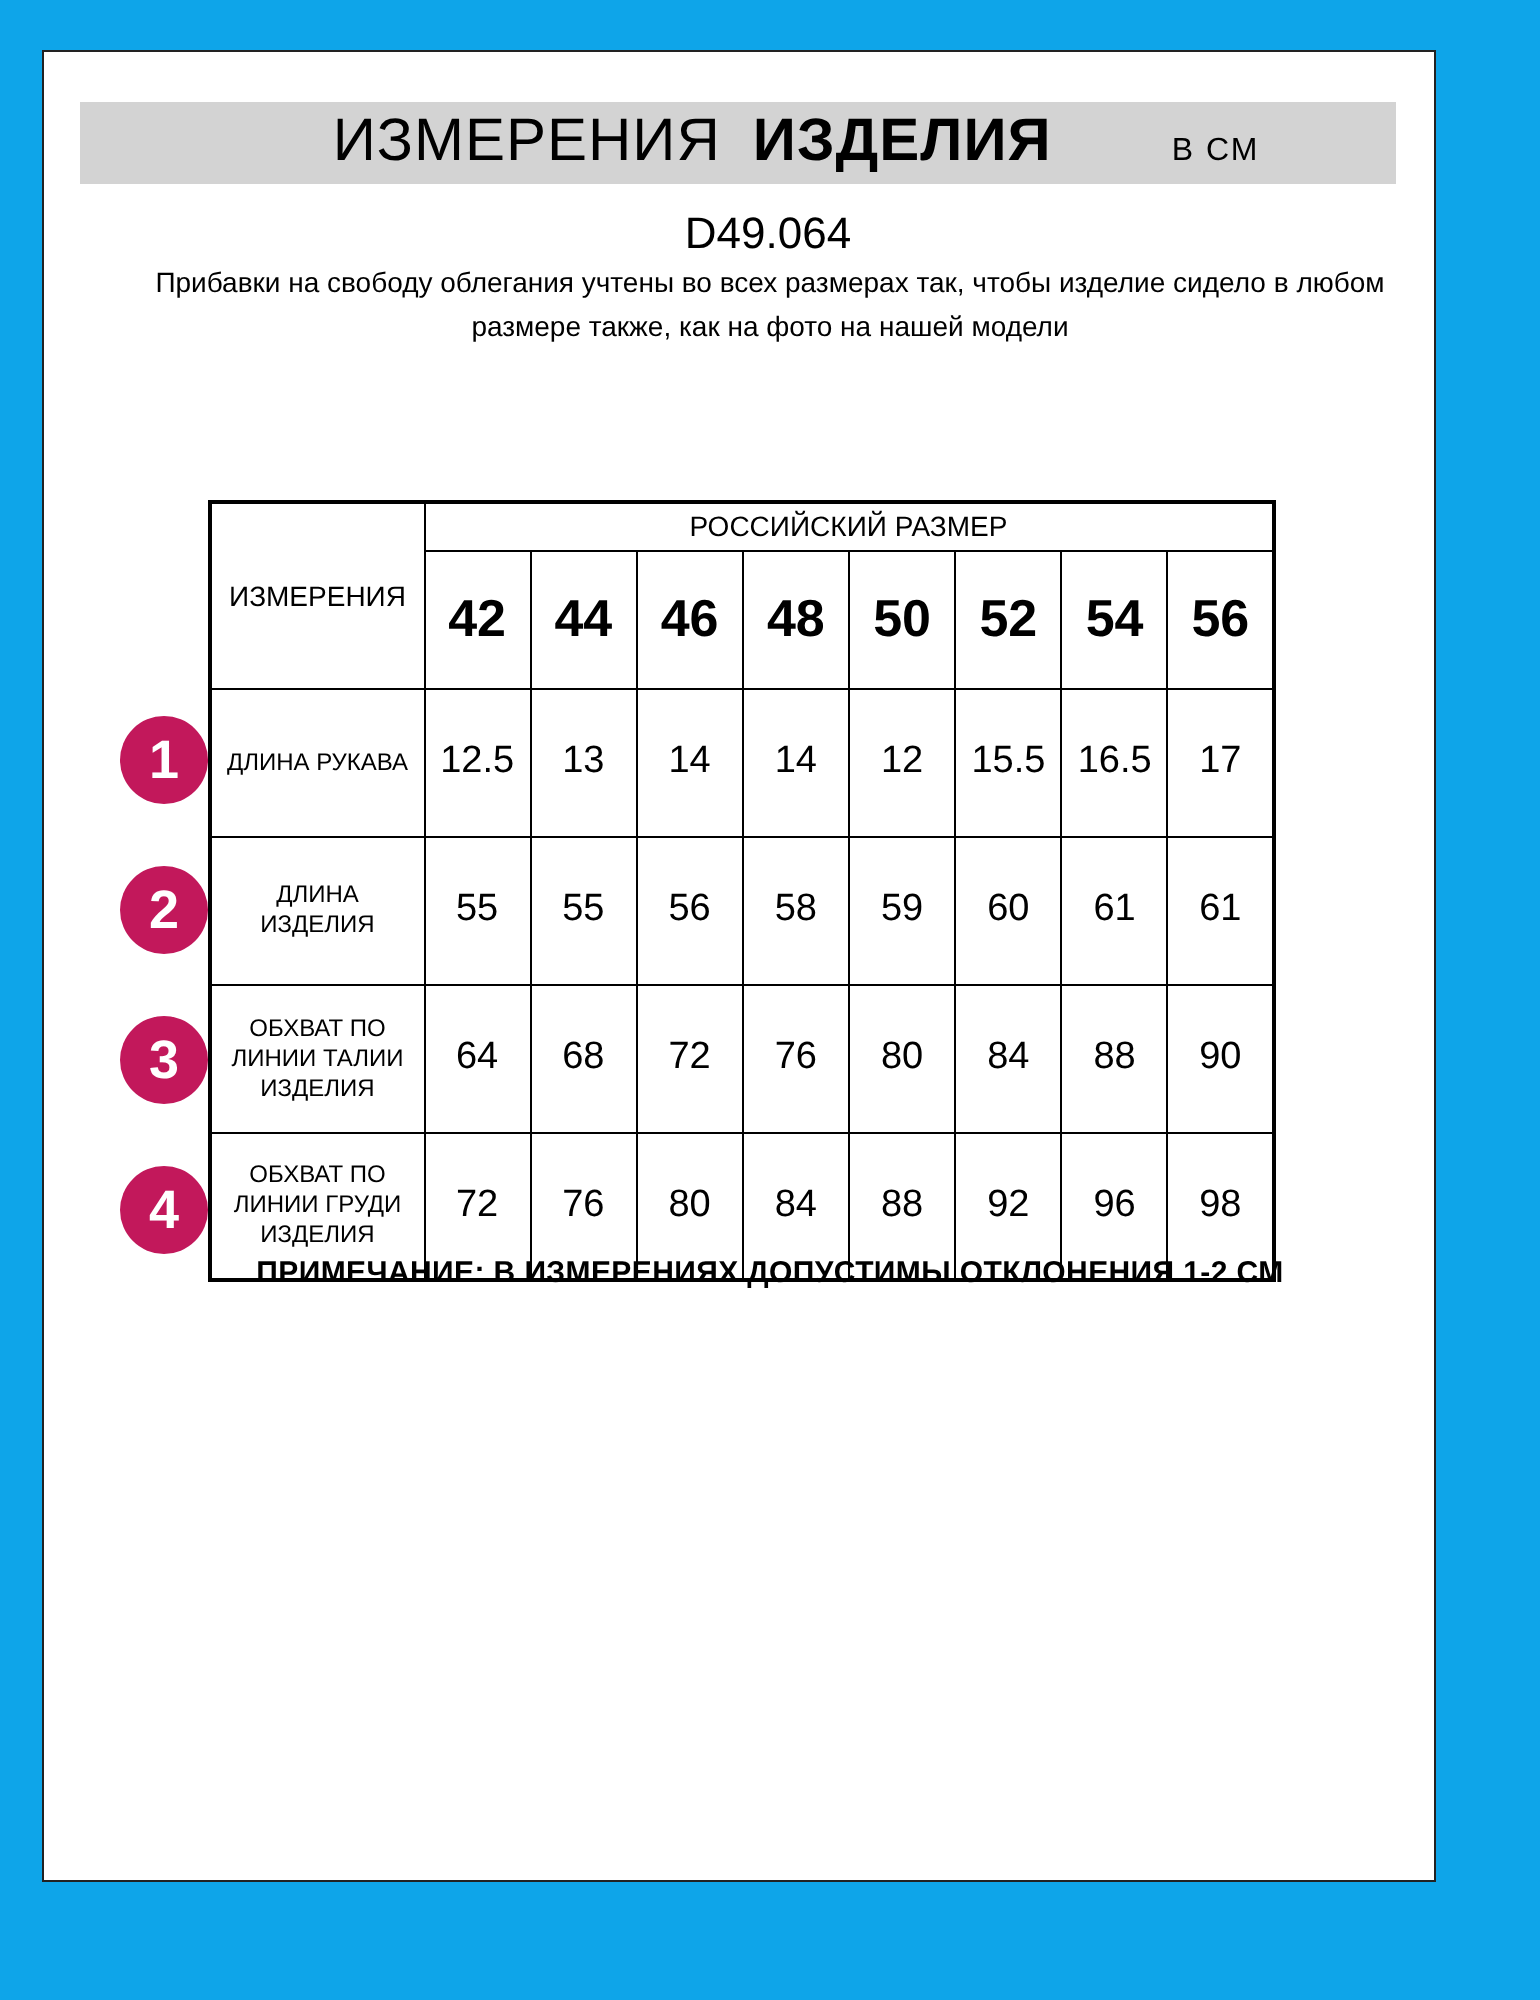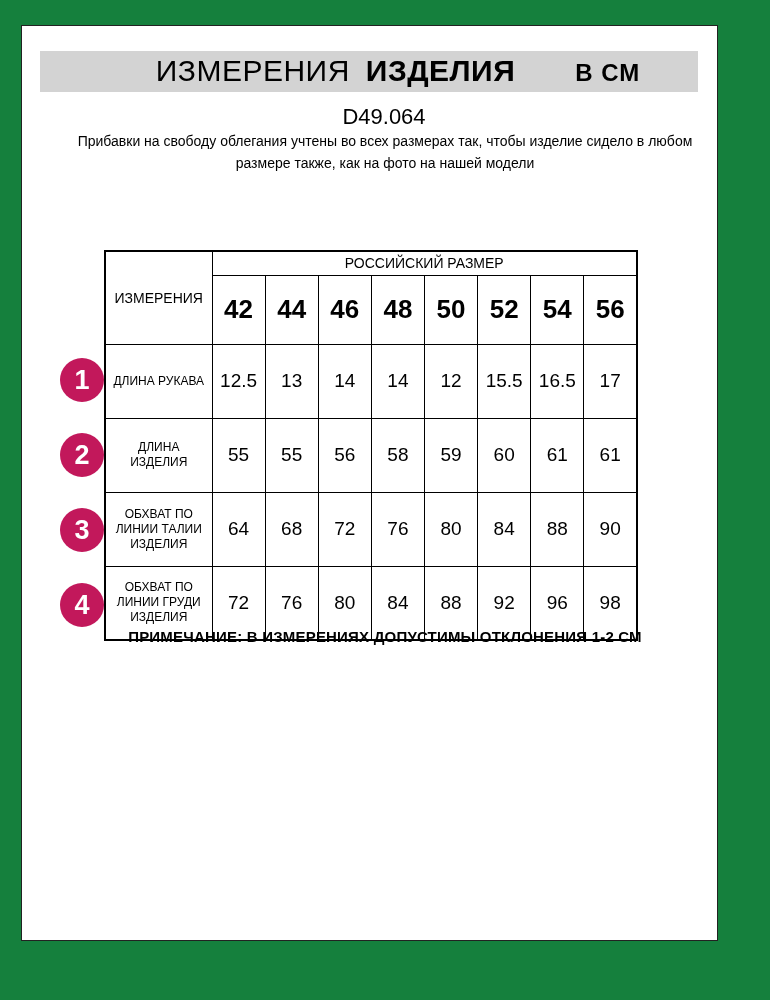--- a/index.html
+++ b/index.html
@@ -3,21 +3,21 @@
 <meta charset="utf-8">
 <style>
   * { margin: 0; padding: 0; box-sizing: border-box; }
   html, body { width: 770px; height: 1000px; background: #fff; }
   body {
     font-family: "Liberation Sans", "DejaVu Sans", sans-serif;
     color: #000;
     position: relative;
     overflow: hidden;
   }
-  .canvas { position: absolute; inset: 0; width: 770px; height: 1000px; background: #15803d; padding-left: 10px; }
+  .canvas { position: absolute; inset: 0; width: 770px; height: 1000px; background: #0ea5e9; padding-left: 10px; }
 
   .page-border {
     position: absolute;
     left: 21px; top: 25px;
     width: 697px; height: 916px;
     border: 1px solid #222;
     background: #fff;
   }
 
   .title-bar {
@@ -27,21 +27,21 @@
     background: var(--header_bg, #d3d3d3);
     display: flex;
     align-items: baseline;
     justify-content: center;
     padding-left: 58px;
     padding-top: 3px;
     white-space: nowrap;
   }
   .title-word-1 { font-size: 30px; font-weight: 400; letter-spacing: 0.5px; }
   .title-word-2 { font-size: 30px; font-weight: 700; letter-spacing: 0.5px; margin-left: 16px; }
-  .title-unit   { font-size: 24px; font-weight: 700; margin-left: 60px; letter-spacing: 1px; }
+  .title-unit   { font-size: 16px; font-weight: 400; margin-left: 60px; letter-spacing: 1px; }
 
   .product-code {
     position: absolute;
     left: 0; top: 104px;
     width: 768px;
     text-align: center;
     font-size: 22px;
     font-weight: 400;
   }
 

